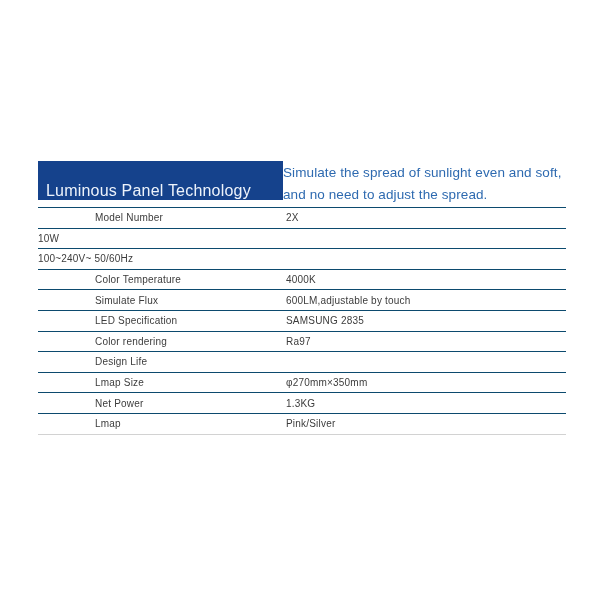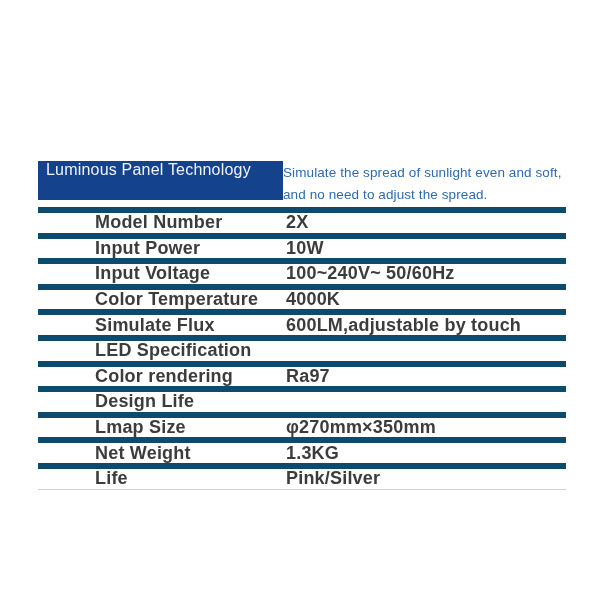--- a/index.html
+++ b/index.html
@@ -23,21 +23,21 @@
     align-items: flex-start;
   }
   .title-box {
     width: 245px;
     height: 39px;
     background: #15428C;
     color: #EDF3FB;
     font-size: 16px;
     letter-spacing: 0.2px;
     display: flex;
-    align-items: flex-start;
+    align-items: flex-end;
     padding-left: 8px;
     box-sizing: border-box;
     flex-shrink: 0;
   }
   .desc {
     padding-top: 1px;
     width: 300px;
     color: #2E6AB0;
     font-size: 13.5px;
     line-height: 21.5px;
@@ -47,25 +47,24 @@
     position: absolute;
     left: 38px;
     top: 207px;
     width: 528px;
     border-bottom: 1px solid #D2D2D2;
   }
   .spec-row {
     display: flex;
     align-items: center;
     height: 19.6px;
-    border-top: 6px solid #0c4a6e;
-    font-size: 18px;
+    border-top: 1px solid #0c4a6e;
+    font-size: 10px;
     color: #3C3C3C;
     letter-spacing: 0.2px;
-    font-weight: bold;
   }
   .spec-label {
     padding-left: 57px;
     width: 191px;
     flex-shrink: 0;
     white-space: nowrap;
   }
   .spec-value {
     flex: 1;
     white-space: nowrap;
@@ -85,52 +84,51 @@
       <div>and no need to adjust the spread.</div>
     </div>
   </div>
 
   <div class="spec-table">
     <div class="spec-row">
       <div class="spec-label">Model Number</div>
       <div class="spec-value">2X</div>
     </div>
     <div class="spec-row">
-      <div class="spec-label">Input Power</div>
       <div class="spec-value">10W</div>
     </div>
     <div class="spec-row">
-      <div class="spec-label">Input Voltage</div>
       <div class="spec-value">100~240V~ 50/60Hz</div>
     </div>
     <div class="spec-row">
       <div class="spec-label">Color Temperature</div>
       <div class="spec-value">4000K</div>
     </div>
     <div class="spec-row">
       <div class="spec-label">Simulate Flux</div>
       <div class="spec-value">600LM,adjustable by touch</div>
     </div>
     <div class="spec-row">
       <div class="spec-label">LED Specification</div>
+      <div class="spec-value">SAMSUNG 2835</div>
     </div>
     <div class="spec-row">
       <div class="spec-label">Color rendering</div>
       <div class="spec-value">Ra97</div>
     </div>
     <div class="spec-row">
       <div class="spec-label">Design Life</div>
     </div>
     <div class="spec-row">
       <div class="spec-label">Lmap Size</div>
       <div class="spec-value">φ270mm×350mm</div>
     </div>
     <div class="spec-row">
-      <div class="spec-label">Net Weight</div>
+      <div class="spec-label">Net Power</div>
       <div class="spec-value">1.3KG</div>
     </div>
     <div class="spec-row">
-      <div class="spec-label">Life</div>
+      <div class="spec-label">Lmap</div>
       <div class="spec-value">Pink/Silver</div>
     </div>
   </div>
 
 </div>
 
 </body></html>

